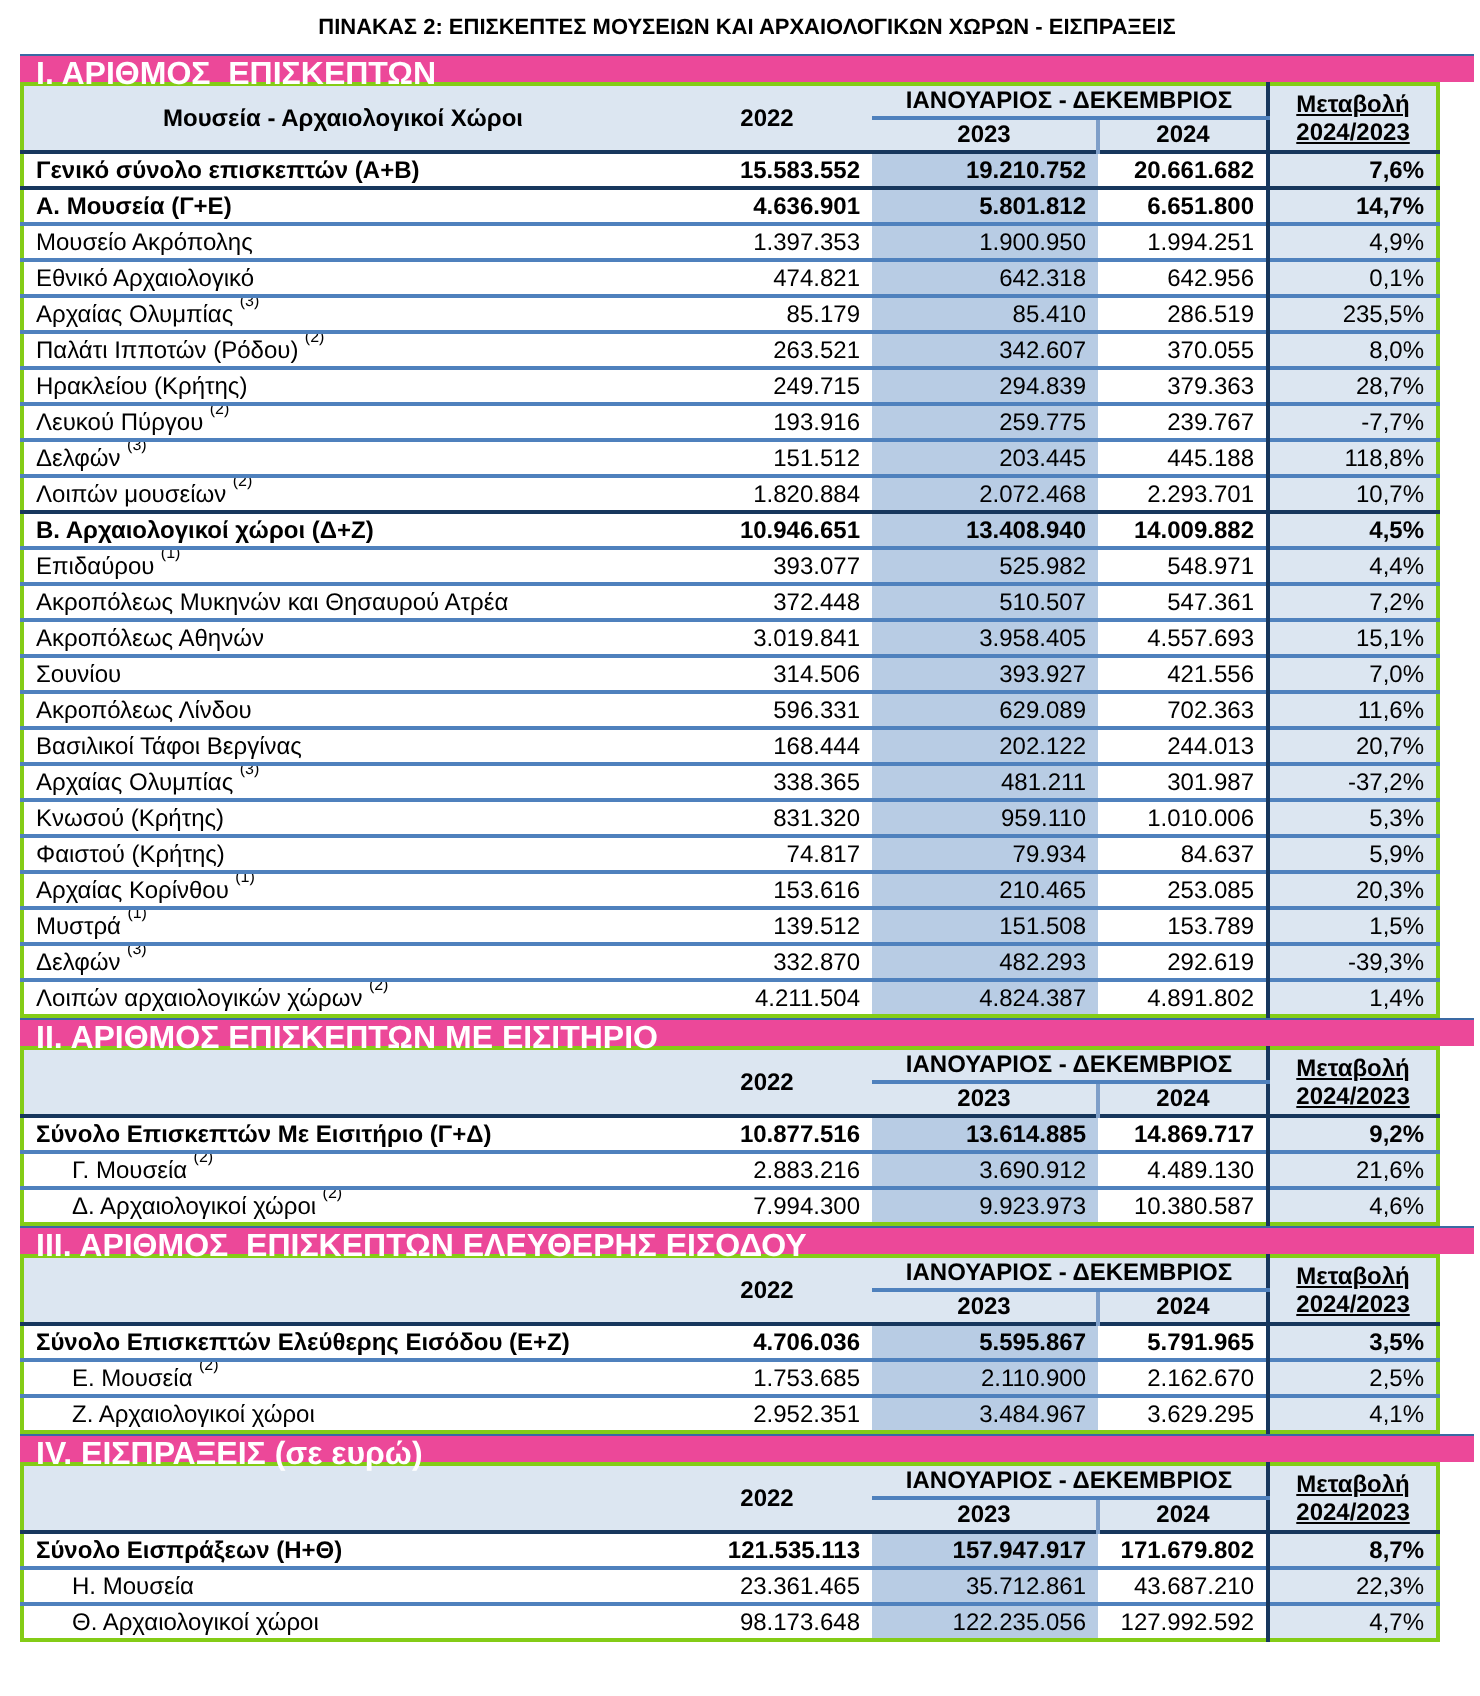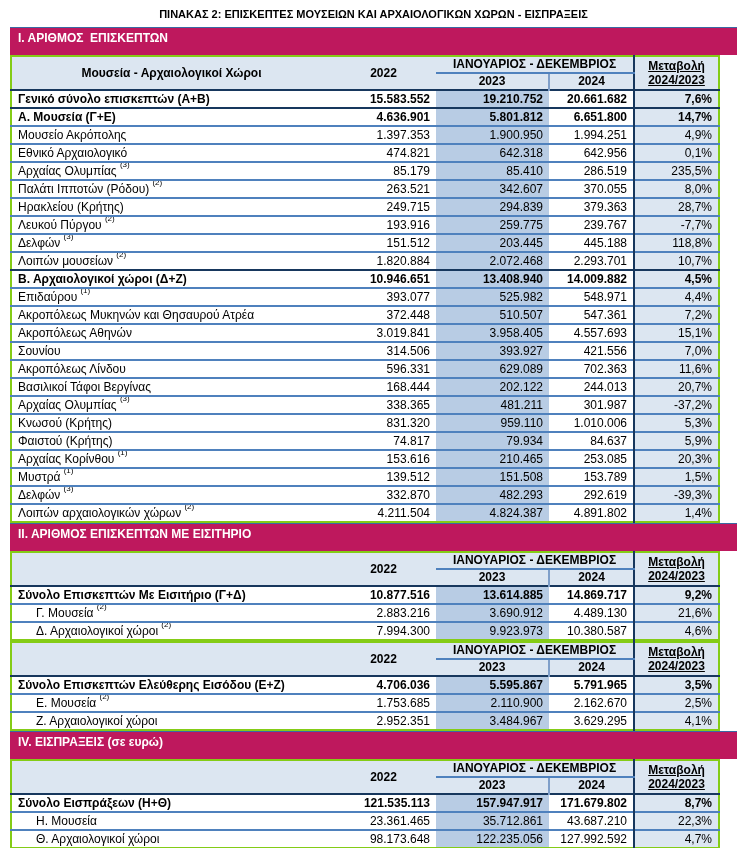--- a/index.html
+++ b/index.html
@@ -6,22 +6,22 @@
   body {
     width:740px; height:848px; overflow:hidden;
     font-family:"Liberation Sans", sans-serif;
     color:#000;
     -webkit-font-smoothing:antialiased;
   }
   .doc { padding:7px 3px 0 10px; width:727px; }
   .title-block { margin-bottom:5px; }
   .t-line { text-align:center; font-weight:bold; font-size:11px; line-height:15px; color:#000; }
   .bar {
-    background:#be185d; color:#fff; font-weight:bold; font-size:12px;
-    height:28px; line-height:20px; padding:0 8px; white-space:pre;
+    background:#ec4899; color:#fff; font-weight:bold; font-size:16px;
+    height:14px; line-height:20px; padding:0 8px; white-space:pre;
     border-top:1px solid #3a69a3; box-sizing:border-box; width:727px;
   }
   table.tbl {
     border-collapse:collapse; table-layout:fixed; width:708px;
     border:2px solid #84cc16; background:#fff;
   }
   .tbl th, .tbl td { box-sizing:border-box; overflow:hidden; }
   .tbl thead th {
     background:#DCE6F1; font-weight:bold; font-size:12px; color:#000;
     text-align:center; padding:1px 2px; line-height:13px;
@@ -293,20 +293,21 @@
           </tr>
           <tr class="indent-letter">
             <td class="lbl">Δ. Αρχαιολογικοί χώροι<sup class="fn"> (2)</sup></td>
             <td class="num">7.994.300</td>
             <td class="num c2023">9.923.973</td>
             <td class="num">10.380.587</td>
             <td class="c-change">4,6%</td>
           </tr>
         </tbody>
       </table>
+      <div class="bar">ΙΙΙ. ΑΡΙΘΜΟΣ  ΕΠΙΣΚΕΠΤΩΝ ΕΛΕΥΘΕΡΗΣ ΕΙΣΟΔΟΥ</div>
       <table class="tbl">
         <colgroup>
           <col style="width: 320px;">
           <col style="width: 105px;">
           <col style="width: 113px;">
           <col style="width: 85px;">
           <col style="width: 85px;">
         </colgroup>
         <thead>
           <tr class="h1">

